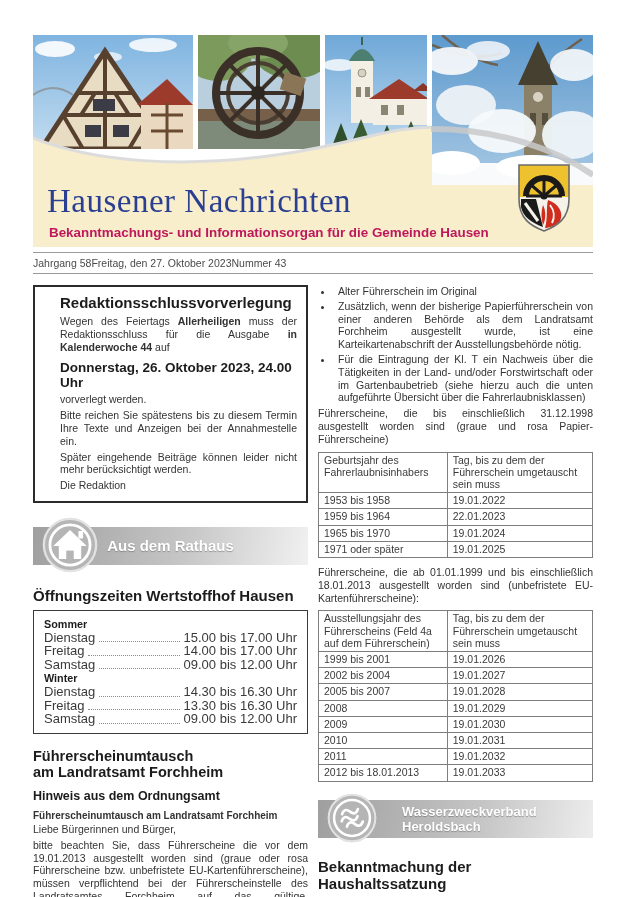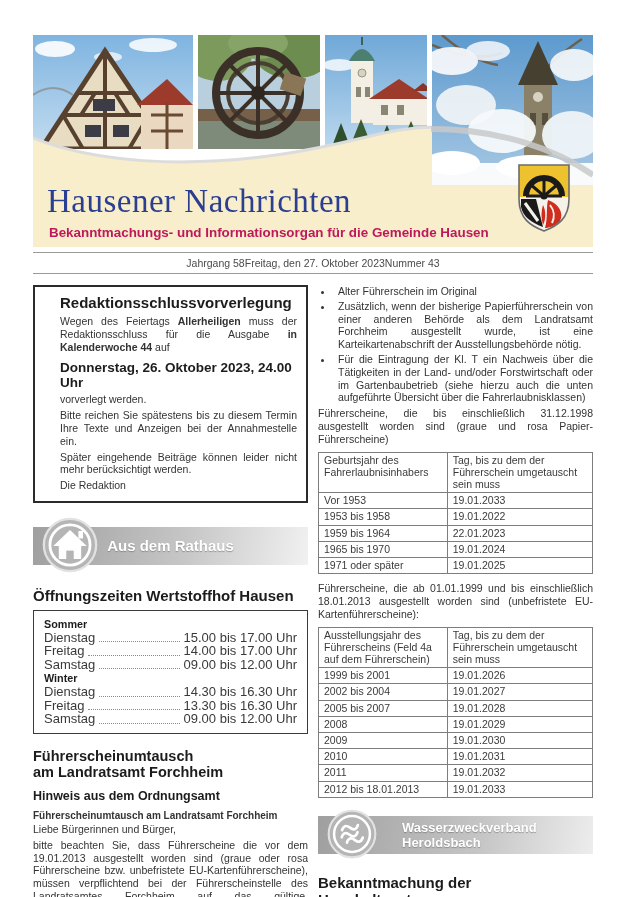--- a/index.html
+++ b/index.html
@@ -11,21 +11,21 @@
   .photo{position:absolute;top:0;z-index:1}
   .photo svg{display:block}
   .photo4{z-index:4}
   .wave{position:absolute;left:0;top:0;width:560px;height:212px;z-index:3}
   .ribbon{position:absolute;left:0;top:0;width:560px;height:212px;z-index:5;pointer-events:none}
   .mast-title{position:absolute;left:14px;top:148px;z-index:6;font-family:"Liberation Serif",serif;font-size:33px;color:#2a3f92;letter-spacing:.5px}
   .mast-sub{position:absolute;left:16px;top:190px;z-index:6;font-size:13.4px;font-weight:bold;color:#be185d}
   .coat{position:absolute;left:484px;top:128px;z-index:7}
 
   
-  .issuebar{position:absolute;left:33px;top:252px;width:560px;height:20px;border-top:1px solid #9a9a9a;border-bottom:1px solid #9a9a9a;display:flex;align-items:center;justify-content:center;font-size:10.5px;color:#4a4a4a}
+  .issuebar{position:absolute;left:33px;top:252px;width:560px;height:20px;border-top:1px solid #9a9a9a;border-bottom:1px solid #9a9a9a;display:flex;align-items:center;justify-content:flex-start;font-size:10.5px;color:#4a4a4a}
 
   
   .content{position:absolute;left:33px;top:285px;width:560px;display:flex;gap:10px}
   .col{width:275px}
 
   p{margin:0 0 3px 0;font-size:10.5px;line-height:12.8px;text-align:justify}
   .h2{font-size:15px;font-weight:bold;color:#1c1c1c;line-height:17px;margin:0 0 6px 0}
   .h2b{font-size:14.5px;font-weight:bold;color:#1c1c1c;line-height:16.5px;margin:0 0 8px 0}
   .h3{font-size:12.5px;font-weight:bold;color:#1c1c1c;margin:0 0 7px 0}
   .lead-b{font-size:10px;font-weight:bold;margin:0 0 2px 0}
@@ -301,24 +301,20 @@
 
       <p class="mb6" style="margin-top:3px">Führerscheine, die bis einschließlich 31.12.1998 ausgestellt worden sind (graue und rosa Papier-Führerscheine)</p>
 
       <table>
         <tbody>
           <tr>
             <td class="c1">Geburtsjahr des Fahrerlaubnisinhabers</td>
             <td>Tag, bis zu dem der Führerschein umgetauscht sein muss</td>
           </tr>
           <tr>
-              <td>Vor 1953</td>
-              <td>19.01.2033</td>
-            </tr>
-          <tr>
               <td>1953 bis 1958</td>
               <td>19.01.2022</td>
             </tr>
           <tr>
               <td>1959 bis 1964</td>
               <td>22.01.2023</td>
             </tr>
           <tr>
               <td>1965 bis 1970</td>
               <td>19.01.2024</td>

